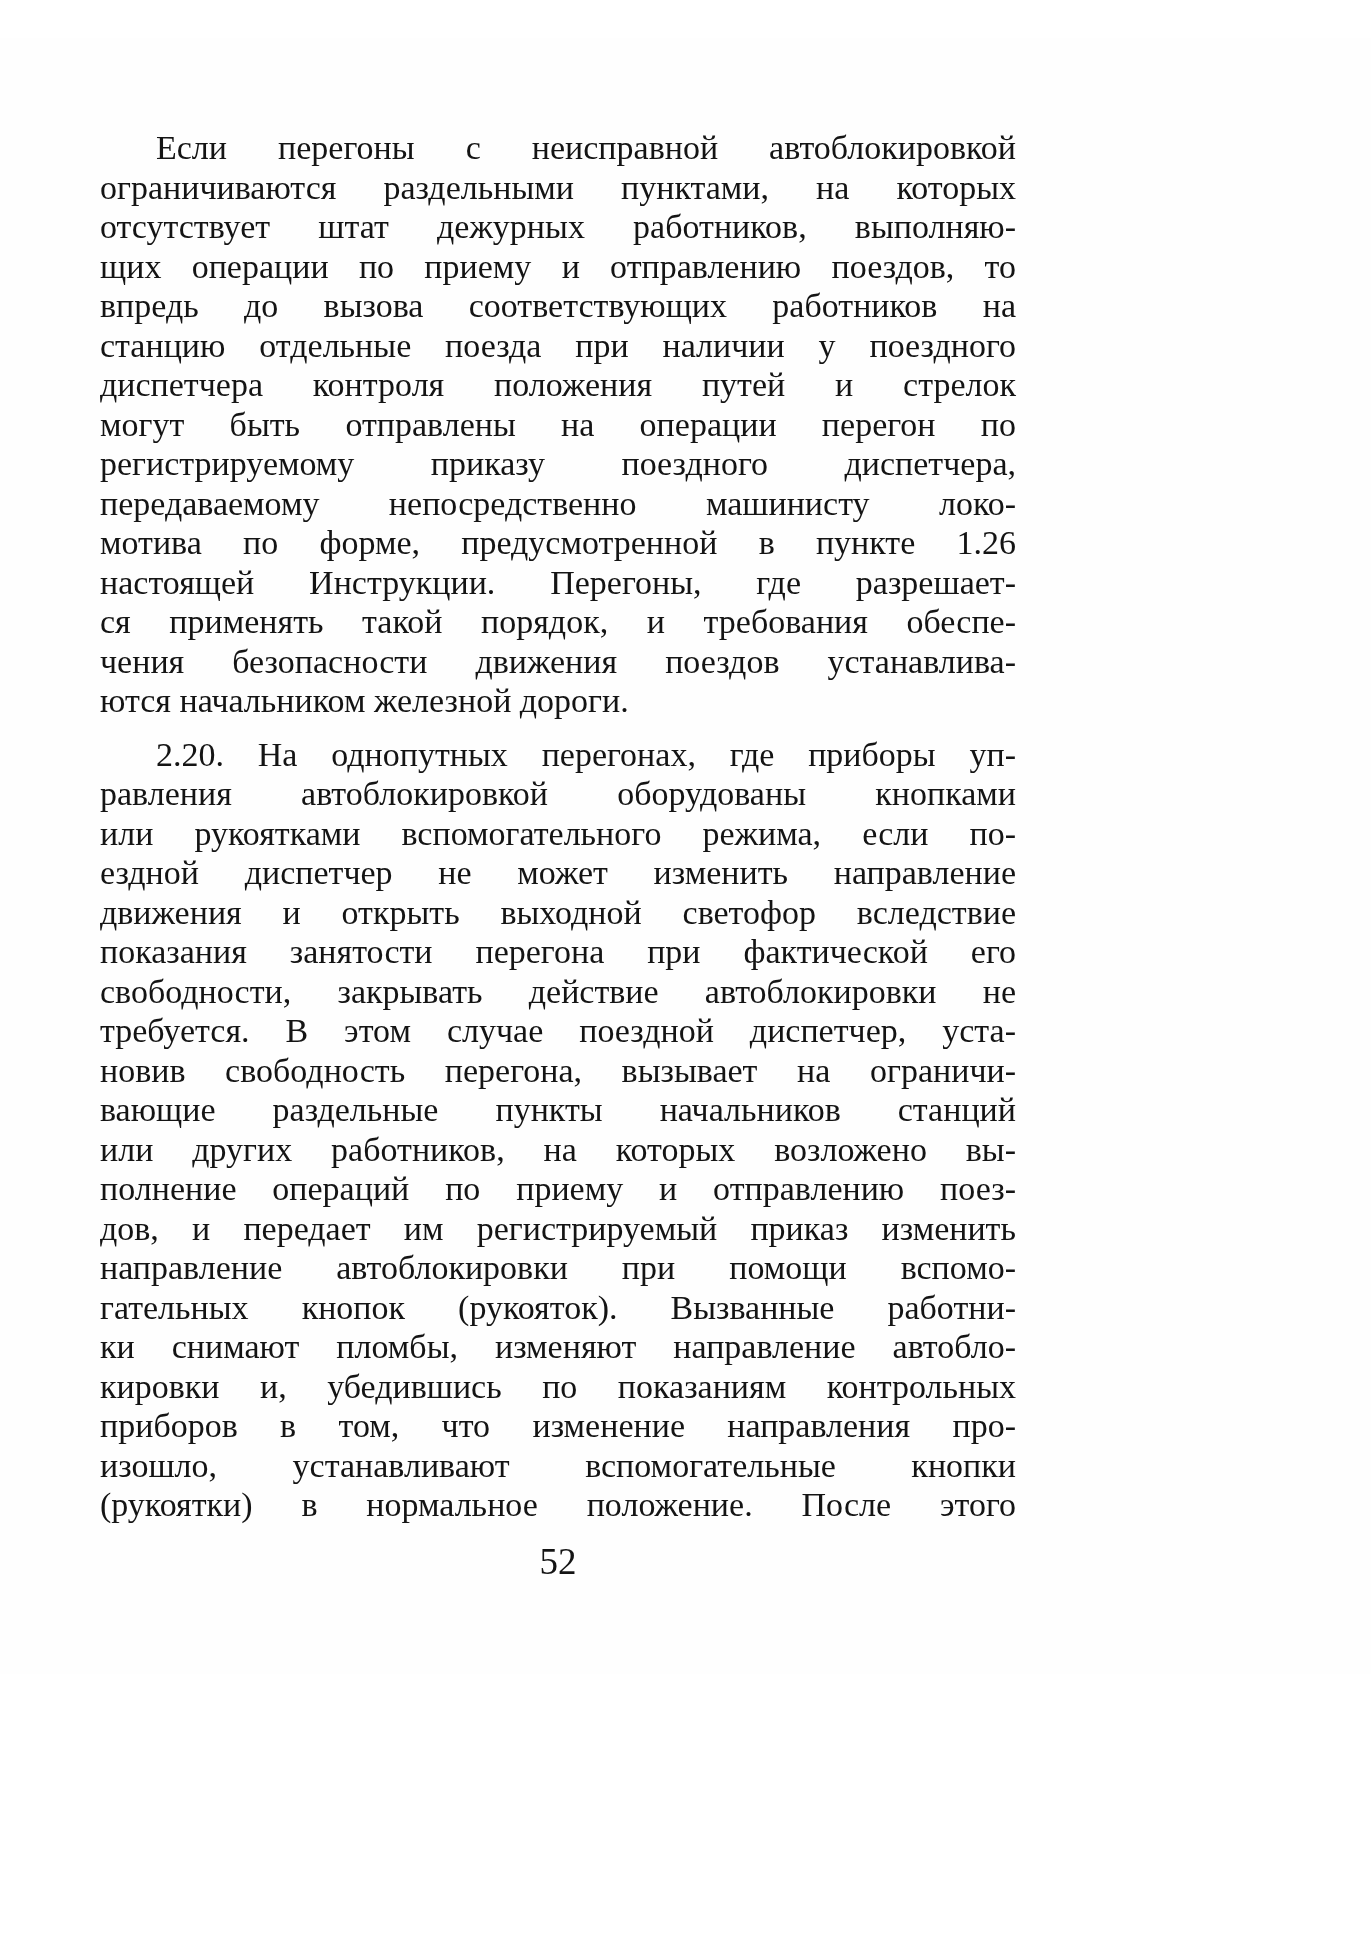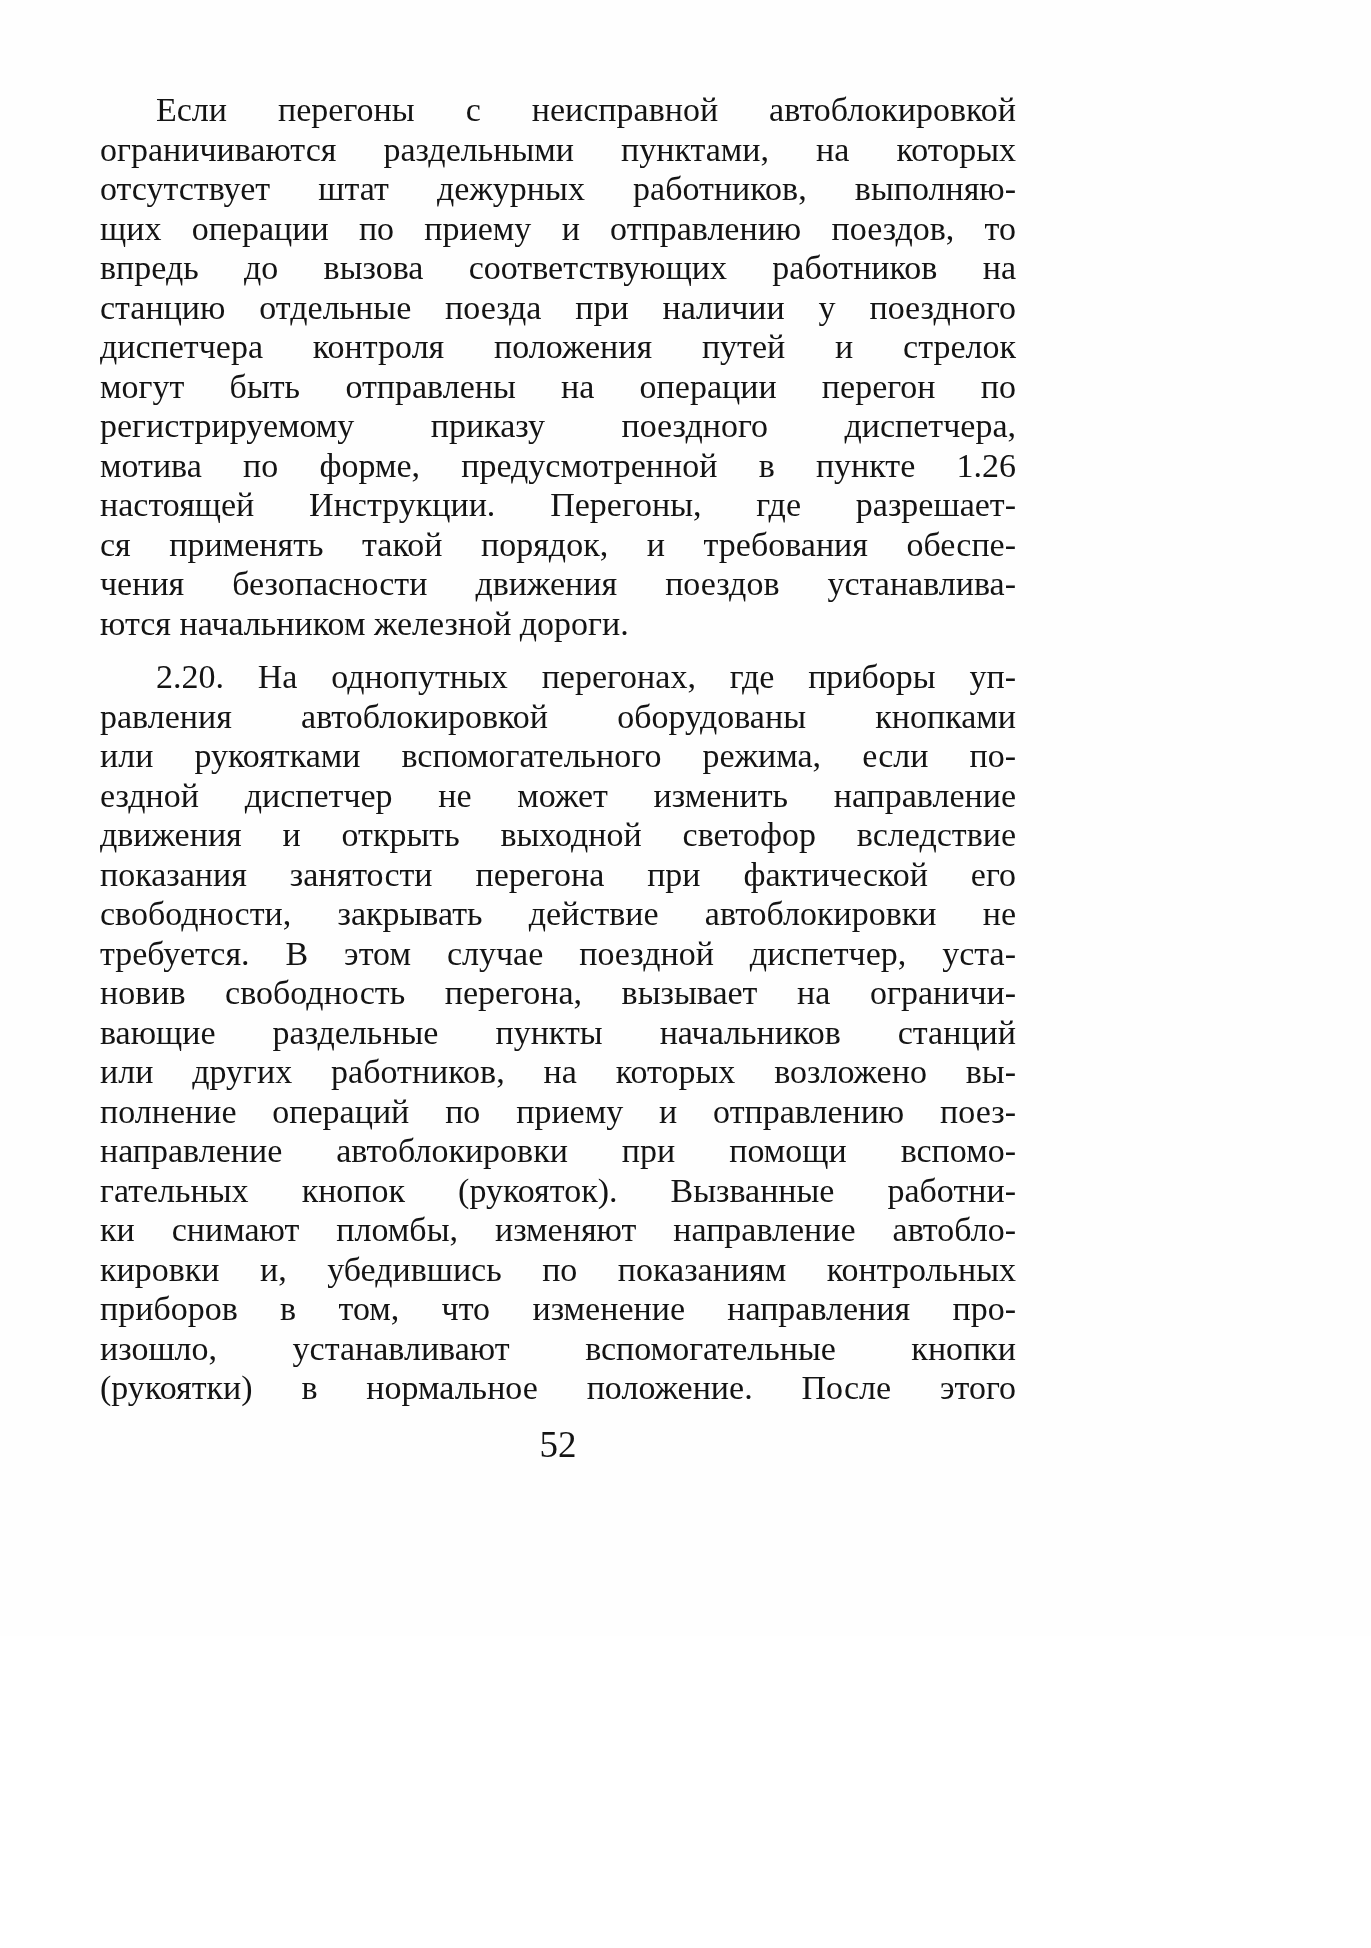--- a/index.html
+++ b/index.html
@@ -8,20 +8,21 @@
     background: #ffffff;
   }
   .page {
     position: relative;
     width: 1371px;
     height: 1636px;
     background: #fefefe;
     overflow: hidden;
     font-family: "Liberation Serif", "DejaVu Serif", serif;
     color: #141414;
+    margin-top: 38px;
   }
   .text-block {
     position: absolute;
     left: 100px;
     top: 90px;
     width: 916px;
   }
   .paragraph + .paragraph {
     margin-top: 14px;
   }
@@ -59,39 +60,41 @@
         <div class="paragraph">
           <div class="line indent">Если перегоны с неисправной автоблокировкой</div>
           <div class="line">ограничиваются раздельными пунктами, на которых</div>
           <div class="line">отсутствует штат дежурных работников, выполняю-</div>
           <div class="line">щих операции по приему и отправлению поездов, то</div>
           <div class="line">впредь до вызова соответствующих работников на</div>
           <div class="line">станцию отдельные поезда при наличии у поездного</div>
           <div class="line">диспетчера контроля положения путей и стрелок</div>
           <div class="line">могут быть отправлены на операции перегон по</div>
           <div class="line">регистрируемому приказу поездного диспетчера,</div>
+          <div class="line">передаваемому непосредственно машинисту локо-</div>
           <div class="line">мотива по форме, предусмотренной в пункте 1.26</div>
           <div class="line">настоящей Инструкции. Перегоны, где разрешает-</div>
           <div class="line">ся применять такой порядок, и требования обеспе-</div>
           <div class="line">чения безопасности движения поездов устанавлива-</div>
           <div class="line lastline">ются начальником железной дороги.</div>
         </div>
         <div class="paragraph">
           <div class="line indent"><span class="lead">2.20.</span> На однопутных перегонах, где приборы уп-</div>
           <div class="line">равления автоблокировкой оборудованы кнопками</div>
           <div class="line">или рукоятками вспомогательного режима, если по-</div>
           <div class="line">ездной диспетчер не может изменить направление</div>
           <div class="line">движения и открыть выходной светофор вследствие</div>
           <div class="line">показания занятости перегона при фактической его</div>
           <div class="line">свободности, закрывать действие автоблокировки не</div>
           <div class="line">требуется. В этом случае поездной диспетчер, уста-</div>
           <div class="line">новив свободность перегона, вызывает на ограничи-</div>
           <div class="line">вающие раздельные пункты начальников станций</div>
           <div class="line">или других работников, на которых возложено вы-</div>
           <div class="line">полнение операций по приему и отправлению поез-</div>
+          <div class="line">дов, и передает им регистрируемый приказ изменить</div>
           <div class="line">направление автоблокировки при помощи вспомо-</div>
           <div class="line">гательных кнопок (рукояток). Вызванные работни-</div>
           <div class="line">ки снимают пломбы, изменяют направление автобло-</div>
           <div class="line">кировки и, убедившись по показаниям контрольных</div>
           <div class="line">приборов в том, что изменение направления про-</div>
           <div class="line">изошло, устанавливают вспомогательные кнопки</div>
           <div class="line">(рукоятки) в нормальное положение. После этого</div>
         </div>
       </div>
     <div class="page-number">52</div>

